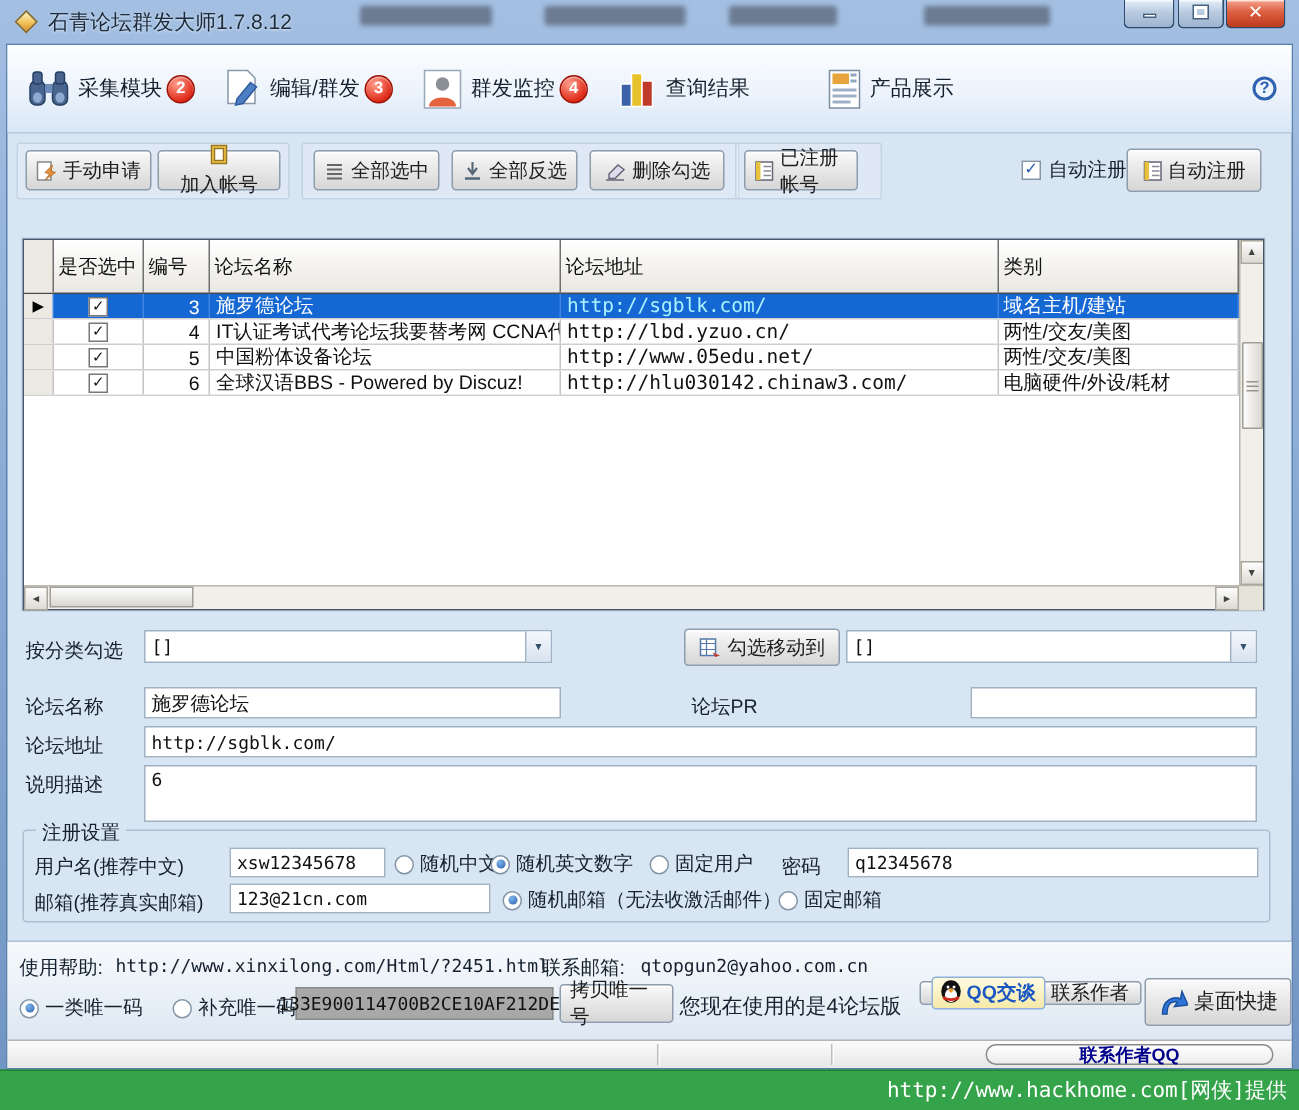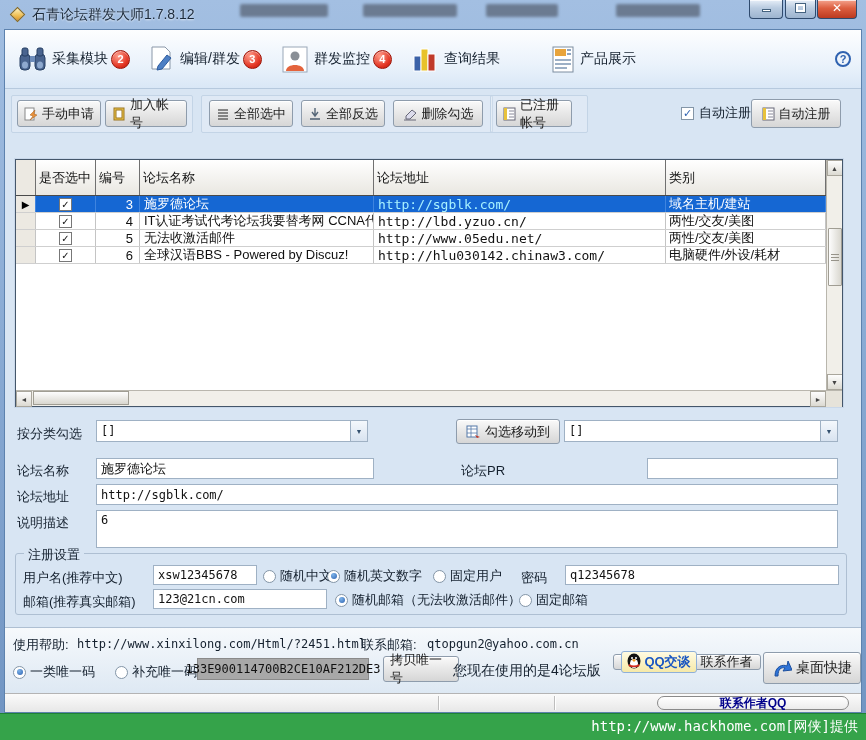--- a/index.html
+++ b/index.html
@@ -134,21 +134,21 @@
   .rdot.on::after { content:""; width:6px; height:6px; border-radius:50%;
     background:radial-gradient(circle at 35% 30%,#7db4ea,#2f62b0); display:block; }
 
   
   .footer { position:absolute; left:0; right:0; top:597px; height:68px;
     background:linear-gradient(#f6f9fc,#dde8f3); border-top:1px solid #aebfd2; }
   .f-text { position:absolute; font-size:13px; color:#14202e; white-space:nowrap; }
   .code-box { position:absolute; left:192px; top:30px; width:172px; height:22px; background:#a8a8a8;
     border:1px solid #8a8a8a; color:#111; font-family:"DejaVu Sans Mono",monospace; font-size:12px;
     display:flex; align-items:center; justify-content:center; }
-  .copy-btn { position:absolute; left:378px; top:28px; width:76px; height:26px; }
+  .copy-btn { position:absolute; left:368px; top:28px; width:76px; height:26px; }
   .qq-outer { position:absolute; left:608px; top:26px; width:148px; height:16px; }
   .qq-inner { display:flex; align-items:center; gap:3px; background:linear-gradient(#fffbe2,#f6e9a8);
     border:1px solid #8fb0d8; border-radius:3px; height:22px; padding:0 5px; }
   .qq-txt { color:#1a57c2; font-weight:bold; font-size:13px; }
   .desk-btn { position:absolute; left:758px; top:24px; width:98px; height:32px; font-size:14px; }
 
   
   .statusbar { position:absolute; left:0; right:0; bottom:0; height:19px;
     background:linear-gradient(#fbfbfb,#e7e7e7); border-top:1px solid #b4b4b4; }
   .sdiv { position:absolute; top:2px; bottom:2px; width:1px; background:#bdbdbd;
@@ -257,21 +257,21 @@
 
       <div class="push" style="left:12px;width:84px;">
         <span class="bicon">
           <svg width="14" height="14">
               <rect x="1" y="1" width="9" height="12" fill="#fff" stroke="#888"></rect>
               <path d="M6 13 l7 -5 -3 -1 1 -4 -5 5 3 1 z" fill="#e8913c" stroke="#a85f18" stroke-width="0.5"></path>
             </svg>
         </span>
         <span>手动申请</span>
       </div>
-      <div class="push" style="left:100px;width:82px;">
+      <div class="push" style="left:100px;width:82px;flex-direction:column;">
         <span class="bicon">
           <svg width="14" height="14">
               <rect x="2" y="1" width="10" height="12" fill="#f0c84a" stroke="#9a7420"></rect>
               <rect x="4" y="3" width="6" height="8" fill="#fff" stroke="#9a7420"></rect>
             </svg>
         </span>
         <span>加入帐号</span>
       </div>
 
       <div class="push" style="left:204px;width:84px;">
@@ -361,21 +361,21 @@
             <div class="cell col-name">IT认证考试代考论坛我要替考网 CCNA代考</div>
             <div class="cell col-url">http://lbd.yzuo.cn/</div>
             <div class="cell col-cat">两性/交友/美图</div>
           </div>
           <div class="g-row">
             <div class="cell col-sel"></div>
             <div class="cell col-chk">
                 <span class="row-chk">✓</span>
               </div>
             <div class="cell col-id">5</div>
-            <div class="cell col-name">无法收激活邮件</div>
+            <div class="cell col-name">中国粉体设备论坛</div>
             <div class="cell col-url">http://www.05edu.net/</div>
             <div class="cell col-cat">两性/交友/美图</div>
           </div>
           <div class="g-row">
             <div class="cell col-sel"></div>
             <div class="cell col-chk">
                 <span class="row-chk">✓</span>
               </div>
             <div class="cell col-id">6</div>
             <div class="cell col-name">全球汉语BBS  - Powered by Discuz!</div>

